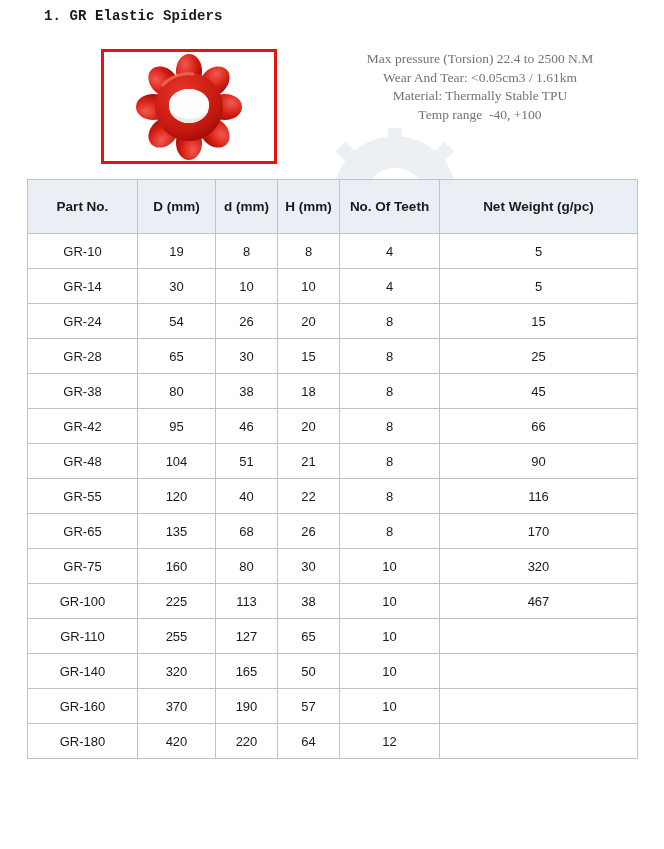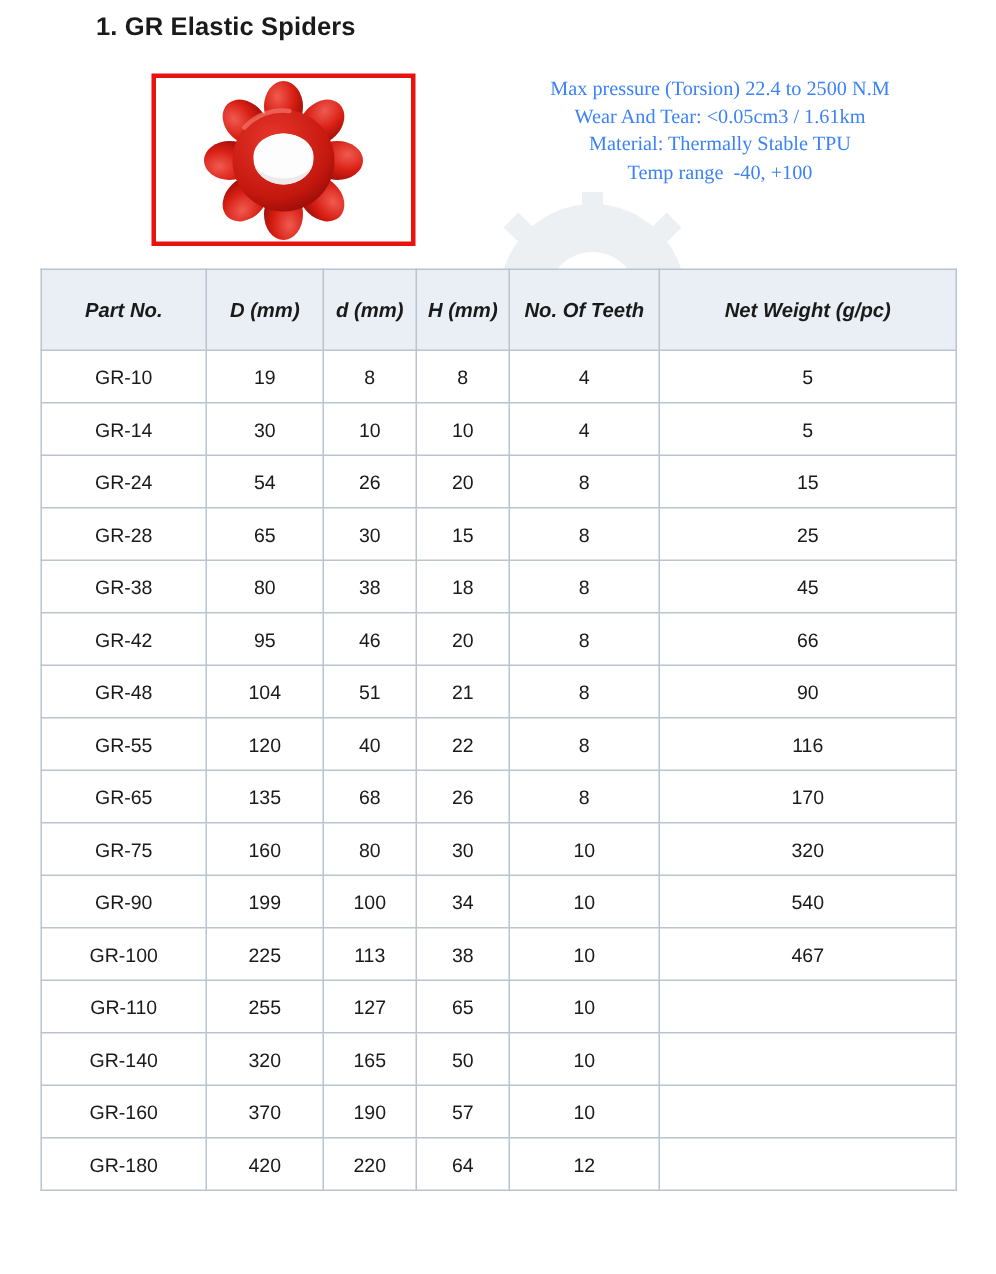--- a/index.html
+++ b/index.html
@@ -19,25 +19,24 @@
     position: relative;
     width: 664px;
     height: 849px;
     box-sizing: border-box;
     padding: 0;
   }
   .doc-title {
     position: absolute;
     left: 44px;
     top: 8px;
-    font-size: 17px;
+    font-size: 14px;
     font-weight: bold;
-    font-family: Liberation Sans, sans-serif;
+    font-family: Liberation Mono, monospace;
     letter-spacing: 0.1px;
-    margin-left: 20px;
   }
 
   
   .product-figure {
     position: absolute;
     left: 101px;
     top: 49px;
     width: 176px;
     height: 115px;
     border: 3px solid #e8130e;
@@ -65,21 +64,21 @@
   
   .specs {
     position: absolute;
     left: 330px;
     top: 50px;
     width: 300px;
     text-align: center;
     font-size: 13.5px;
     line-height: 18.5px;
     font-family: "Liberation Serif", serif;
-    color: #3b82f6;
+    color: #737373;
   }
   .specs div { white-space: pre-wrap; }
 
   
   .spec-table {
     position: absolute;
     left: 27px;
     top: 179px;
     width: 610px;
     border-collapse: collapse;
@@ -93,21 +92,20 @@
     vertical-align: middle;
     color: #1a1a1a;
   }
   .spec-table thead th {
     background: #e9eff4;
     font-weight: bold;
     font-size: 13.5px;
     height: 49px;
     line-height: 15px;
     padding: 2px 3px;
-    font-style: italic;
   }
   .spec-table tbody td {
     height: 32px;
     background: #ffffff;
     font-size: 13px;
   }
   .col-part { width: 110px; }
   .col-d { width: 78px; }
   .col-dd { width: 62px; }
   .col-h { width: 62px; }
@@ -297,28 +295,20 @@
         </tr>
         <tr>
           <td>GR-75</td>
           <td>160</td>
           <td>80</td>
           <td>30</td>
           <td>10</td>
           <td>320</td>
         </tr>
         <tr>
-          <td>GR-90</td>
-          <td>199</td>
-          <td>100</td>
-          <td>34</td>
-          <td>10</td>
-          <td>540</td>
-        </tr>
-        <tr>
           <td>GR-100</td>
           <td>225</td>
           <td>113</td>
           <td>38</td>
           <td>10</td>
           <td>467</td>
         </tr>
         <tr>
           <td>GR-110</td>
           <td>255</td>

